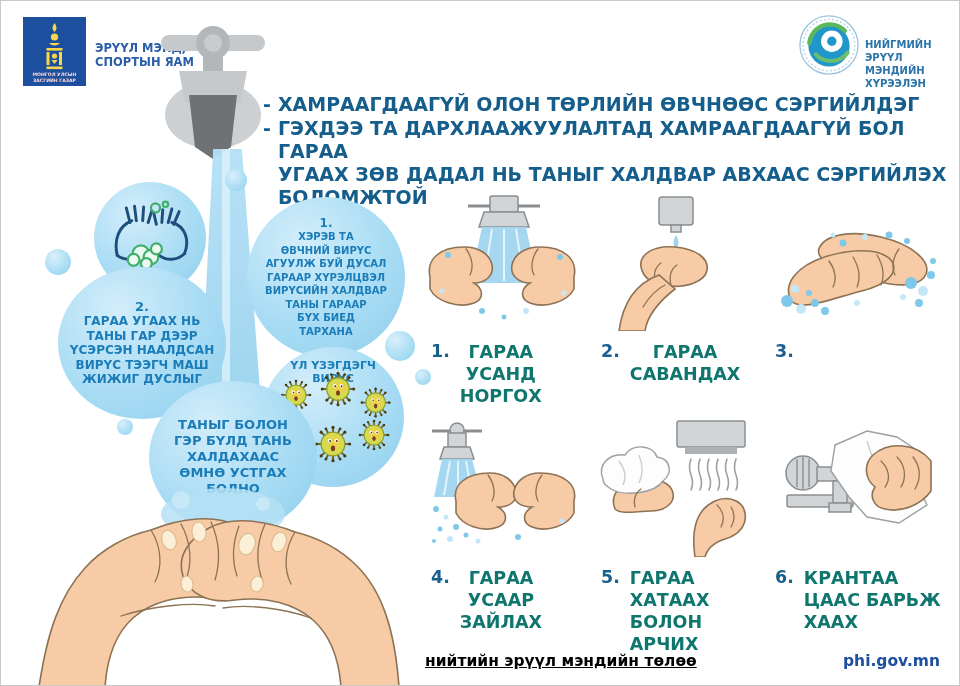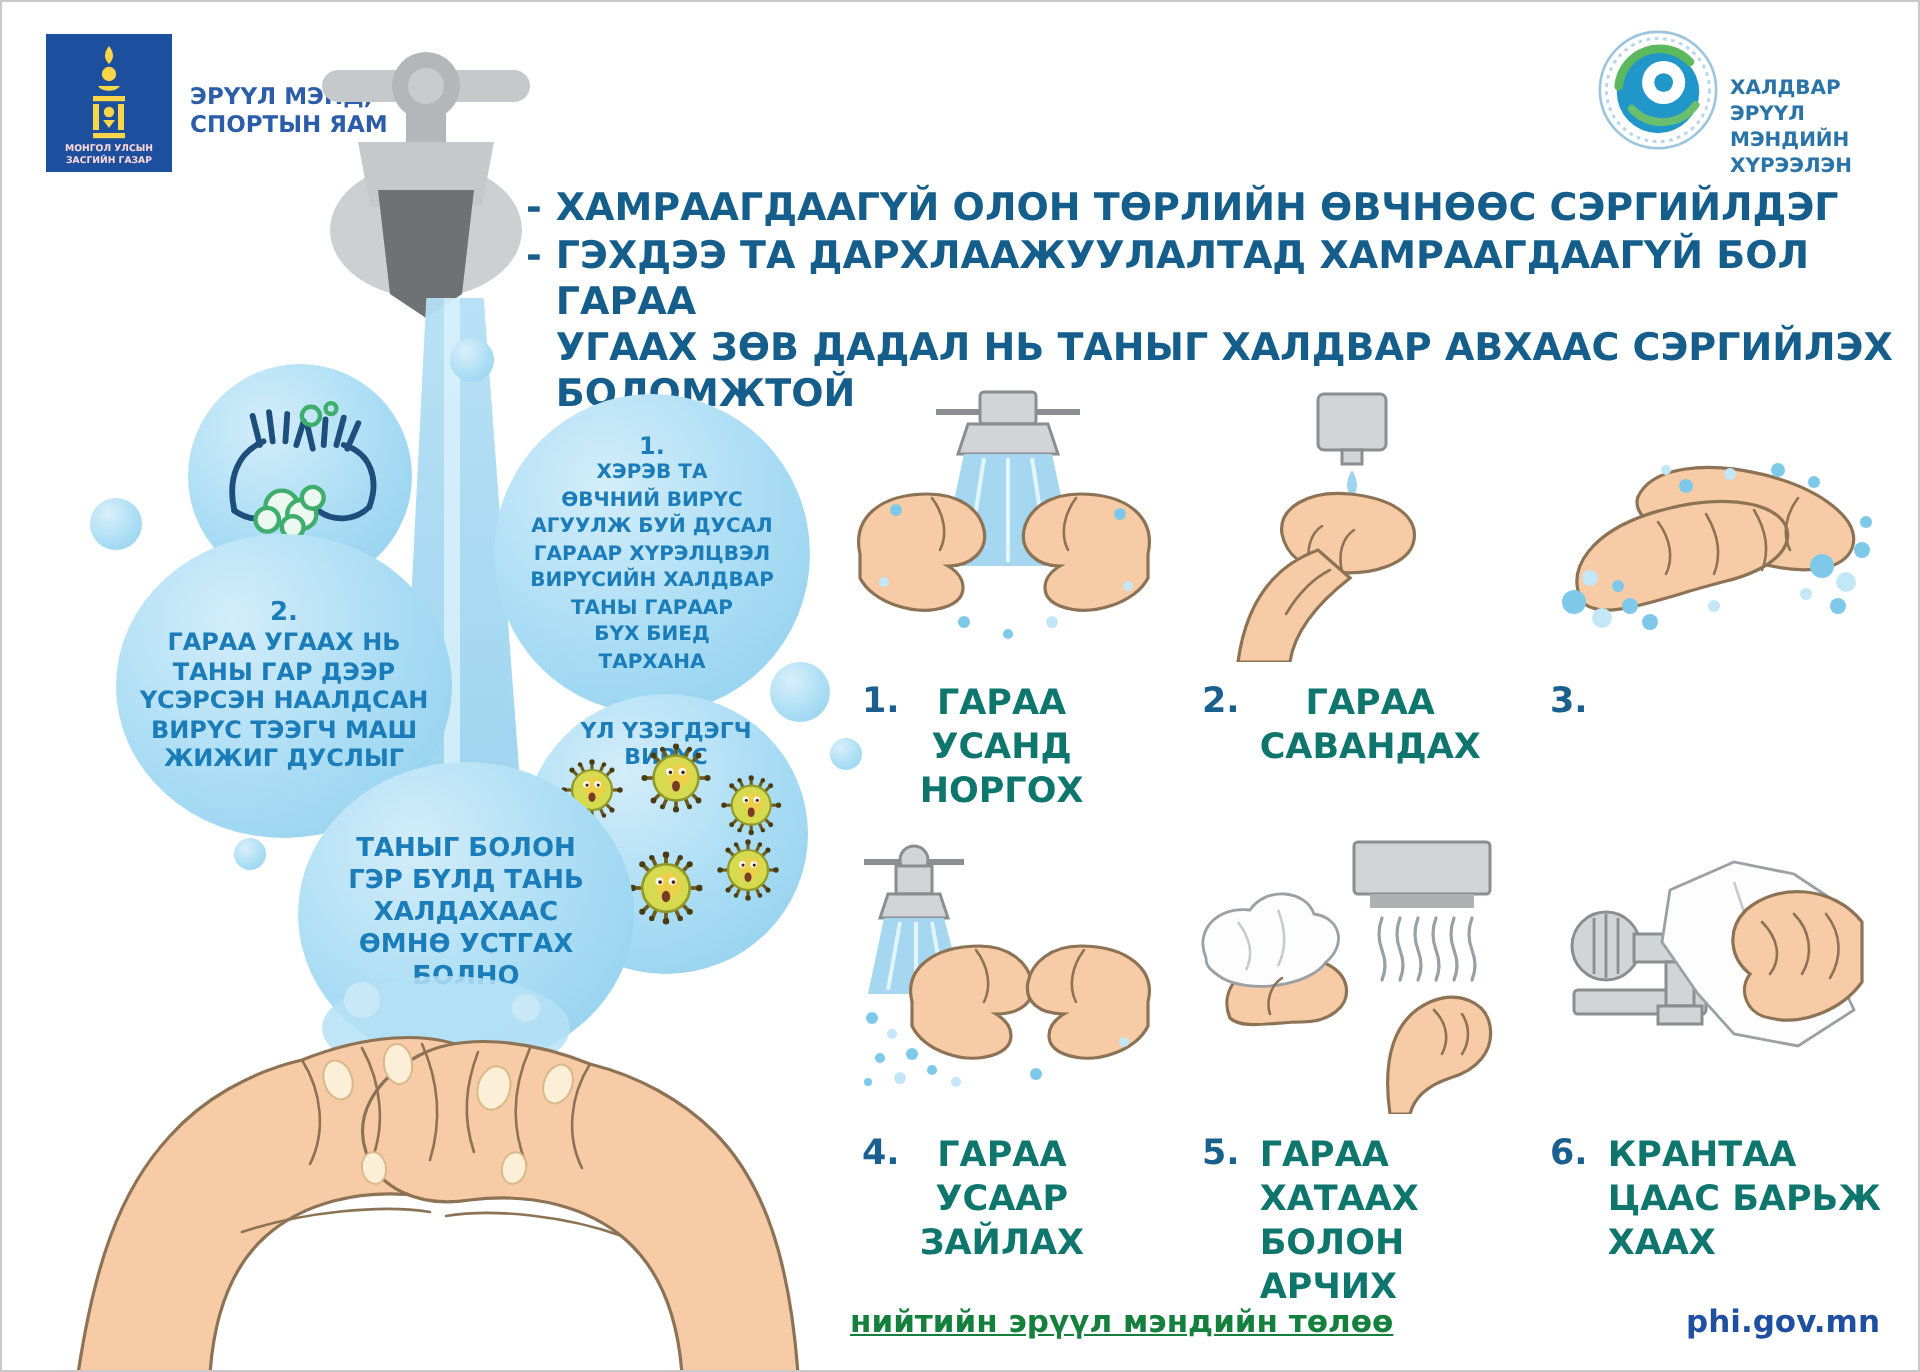--- a/index.html
+++ b/index.html
@@ -51,21 +51,21 @@
   .step{position:absolute;}
   .step .art{display:block;margin:0 auto;}
   .s1{left:416px;top:190px;width:170px;} .s2{left:586px;top:190px;width:176px;} .s3{left:760px;top:190px;width:194px;}
   .s4{left:416px;top:416px;width:170px;} .s5{left:586px;top:416px;width:176px;} .s6{left:760px;top:416px;width:194px;}
   .slabel{display:flex;gap:10px;justify-content:flex-start;margin-top:10px;padding-left:14px;}
   .snum{color:#1a608f;font-size:17.5px;font-weight:bold;flex:none;}
   .stext{color:#0f766e;font-size:17.5px;font-weight:bold;line-height:22px;white-space:pre-line;}
   .ctr{text-align:center;}
 
   
-  .slogan{position:absolute;left:424px;top:651px;color:#15803d;font-size:15.5px;font-weight:bold;text-decoration:underline;cursor:pointer;text-align:right;}
+  .slogan{position:absolute;left:424px;top:651px;color:#000000;font-size:15.5px;font-weight:bold;text-decoration:underline;cursor:pointer;text-align:right;}
   .site{position:absolute;right:19px;top:651px;color:#1f4fa0;font-size:15.5px;font-weight:bold;cursor:pointer;}
 
   
   .sk{fill:#f7cba6;stroke:#8d7355;stroke-width:1.6;}
   .eq{fill:#d2d5d7;stroke:#8b8e90;stroke-width:1.5;}
   .wat{fill:#a5d8f0;}
   .lin{fill:none;stroke:#8d7355;stroke-width:1.3;stroke-linecap:round;}
   .wl{stroke:#e2f4fd;stroke-width:2;fill:none;}
   .bu{fill:#7ec9ea;} .bu2{fill:#c4e7f7;}
   .paper{fill:#fdfdfd;stroke:#9aa0a3;stroke-width:1.4;}
@@ -140,21 +140,21 @@
 
   <svg class="phi-logo" viewBox="0 0 64 64">
     <circle cx="32" cy="32" r="31" fill="#ffffff" stroke="#9cc4de" stroke-width="1.4"></circle>
     <circle cx="32" cy="32" r="27.5" fill="none" stroke="#b9d7ea" stroke-width="1.6" stroke-dasharray="2 2.4"></circle>
     <circle cx="32" cy="33" r="22" fill="#2196c9"></circle>
     <path d="M11,30 A22,22 0 0 1 49,17" fill="none" stroke="#5cb85c" stroke-width="4.6" stroke-linecap="round"></path>
     <circle cx="35" cy="28" r="11.5" fill="#ffffff"></circle>
     <circle cx="35" cy="28" r="5" fill="#2196c9"></circle>
     <path d="M18,42 A22,22 0 0 0 52,40" fill="none" stroke="#6abf6e" stroke-width="4.2" stroke-linecap="round"></path>
   </svg>
-  <div class="institute">ХАЛДВАР ЭРҮҮЛ
+  <div class="institute">НИЙГМИЙН ЭРҮҮЛ
 МЭНДИЙН ХҮРЭЭЛЭН</div>
 
   <div class="bullets">
     <p class="bullet">
         <span class="dash">-</span>
         <span class="btext">ХАМРААГДААГҮЙ ОЛОН ТӨРЛИЙН ӨВЧНӨӨС СЭРГИЙЛДЭГ</span>
       </p>
     <p class="bullet">
         <span class="dash">-</span>
         <span class="btext">ГЭХДЭЭ ТА ДАРХЛААЖУУЛАЛТАД ХАМРААГДААГҮЙ БОЛ ГАРАА

